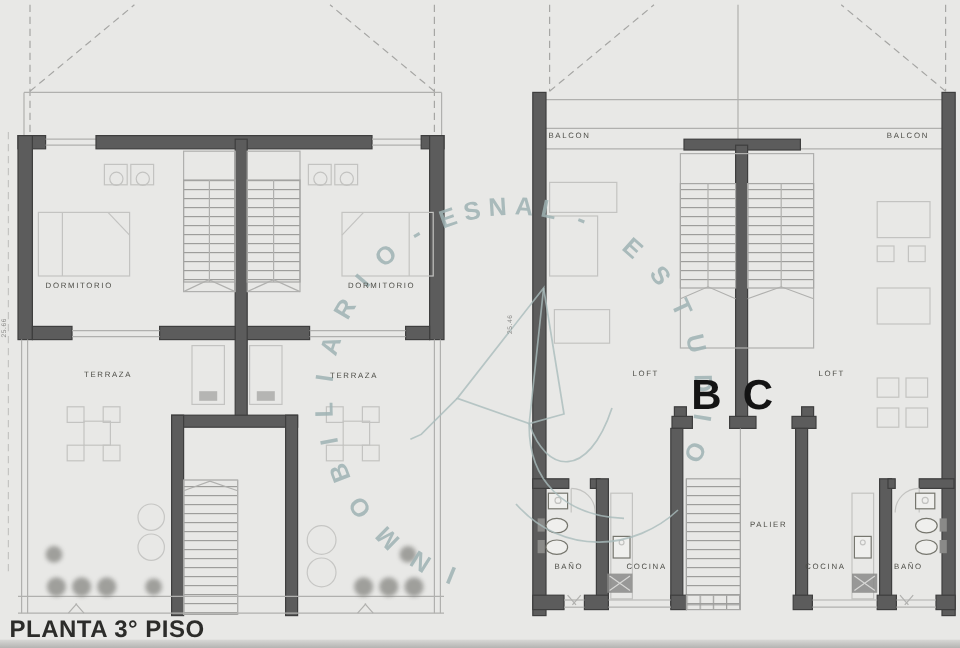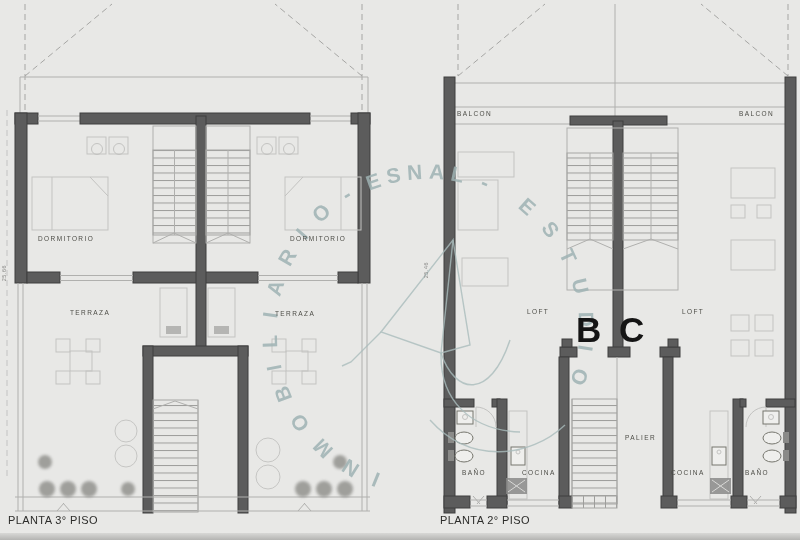--- a/index.html
+++ b/index.html
@@ -30,21 +30,21 @@
   
   .lbl{
     position:absolute;font-size:6.5px;letter-spacing:1.4px;color:#4c4c46;
     white-space:nowrap;line-height:1;
   }
   .unit{
     position:absolute;font-size:35px;font-weight:800;color:#141414;line-height:1;
     letter-spacing:0;
   }
   .title{
-    position:absolute;font-size:11px;font-weight:400;color:#2c2c2a;
+    position:absolute;font-size:20px;font-weight:700;color:#2c2c2a;
     letter-spacing:.4px;white-space:nowrap;
   }
   .dim{
     position:absolute;font-size:5.5px;color:#8a8a88;letter-spacing:.5px;
     writing-mode:vertical-rl;transform:rotate(180deg);white-space:nowrap;
   }
   #bottom-strip{
     position:absolute;left:0;top:533px;width:800px;height:7px;
     background:linear-gradient(#d8d8d6,#b4b4b2);
   }
@@ -339,16 +339,15 @@
   <div class="lbl" style="left:671px;top:470px">COCINA</div>
   <div class="lbl" style="left:745px;top:470px">BAÑO</div>
 
   <div class="unit" style="left:576px;top:312px">B</div>
   <div class="unit" style="left:619px;top:312px">C</div>
 
   <div class="dim" style="left:1px;top:265px">25.66</div>
   <div class="dim" style="left:423px;top:262px">25.46</div>
 
   <div class="title" style="left:8px;top:514px">PLANTA 3° PISO</div>
-  <div class="title" style="left:440px;top:514px">PLANTA 2° PISO</div>
 
   <div id="bottom-strip"></div>
 </div>
 
 </body></html>

